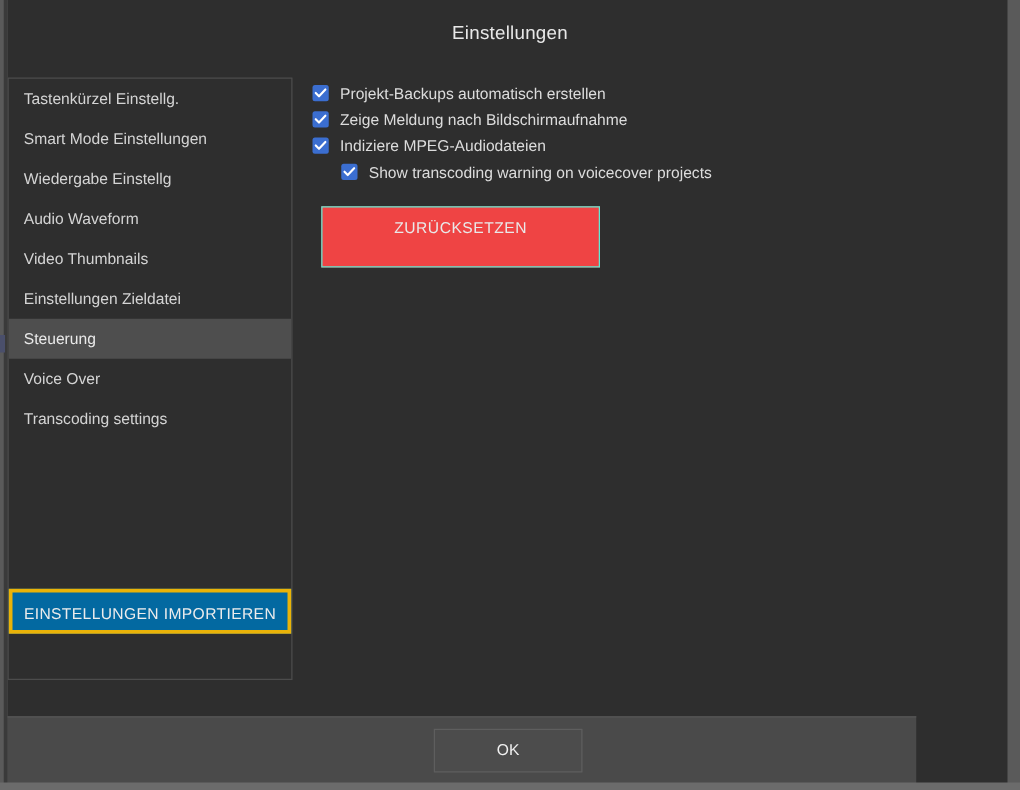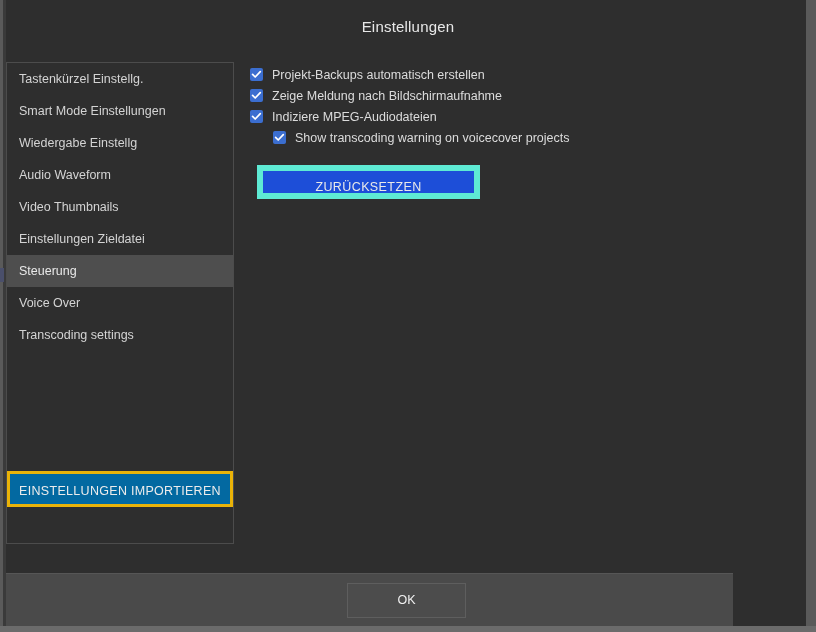--- a/index.html
+++ b/index.html
@@ -160,23 +160,23 @@
     color: #dcdcdc;
     font-size: 12.5px;
     white-space: nowrap;
   }
 
   #btn-reset {
     position: absolute;
     left: 7px;
     top: 103px;
     width: 223px;
-    height: 34px;
-    background: #1d4ed8;
-    border: 6px solid #5eead4;
+    height: 49px;
+    background: #ef4444;
+    border: 1px solid #5eead4;
     box-sizing: border-box;
     color: #e9e9e9;
     font-size: 12.5px;
     text-align: center;
     line-height: 32px;
     letter-spacing: 0.4px;
   }
 
   
   #footer {

